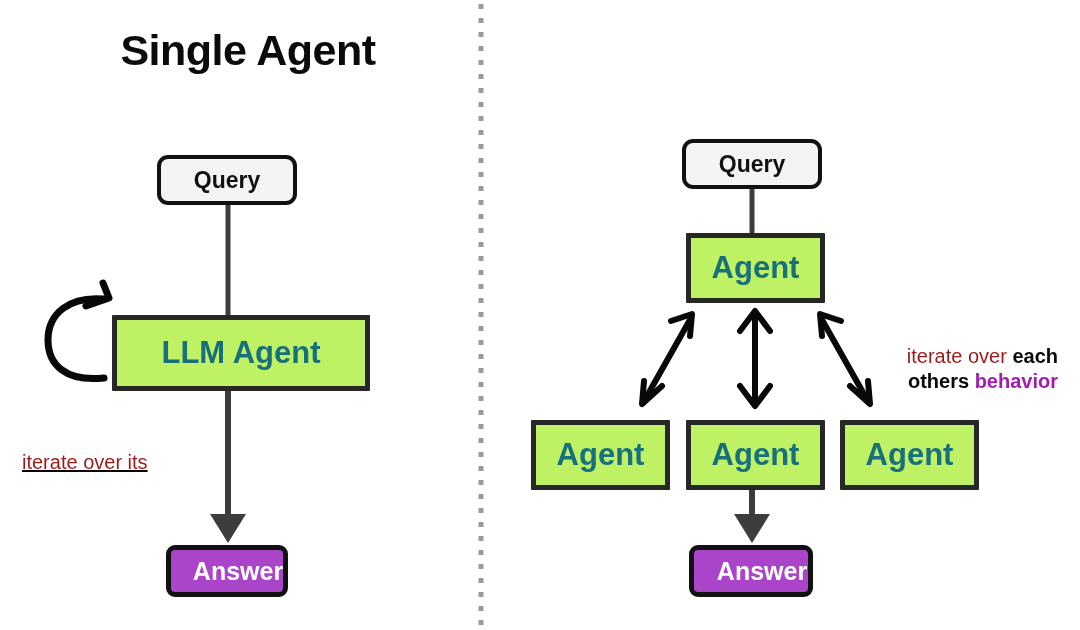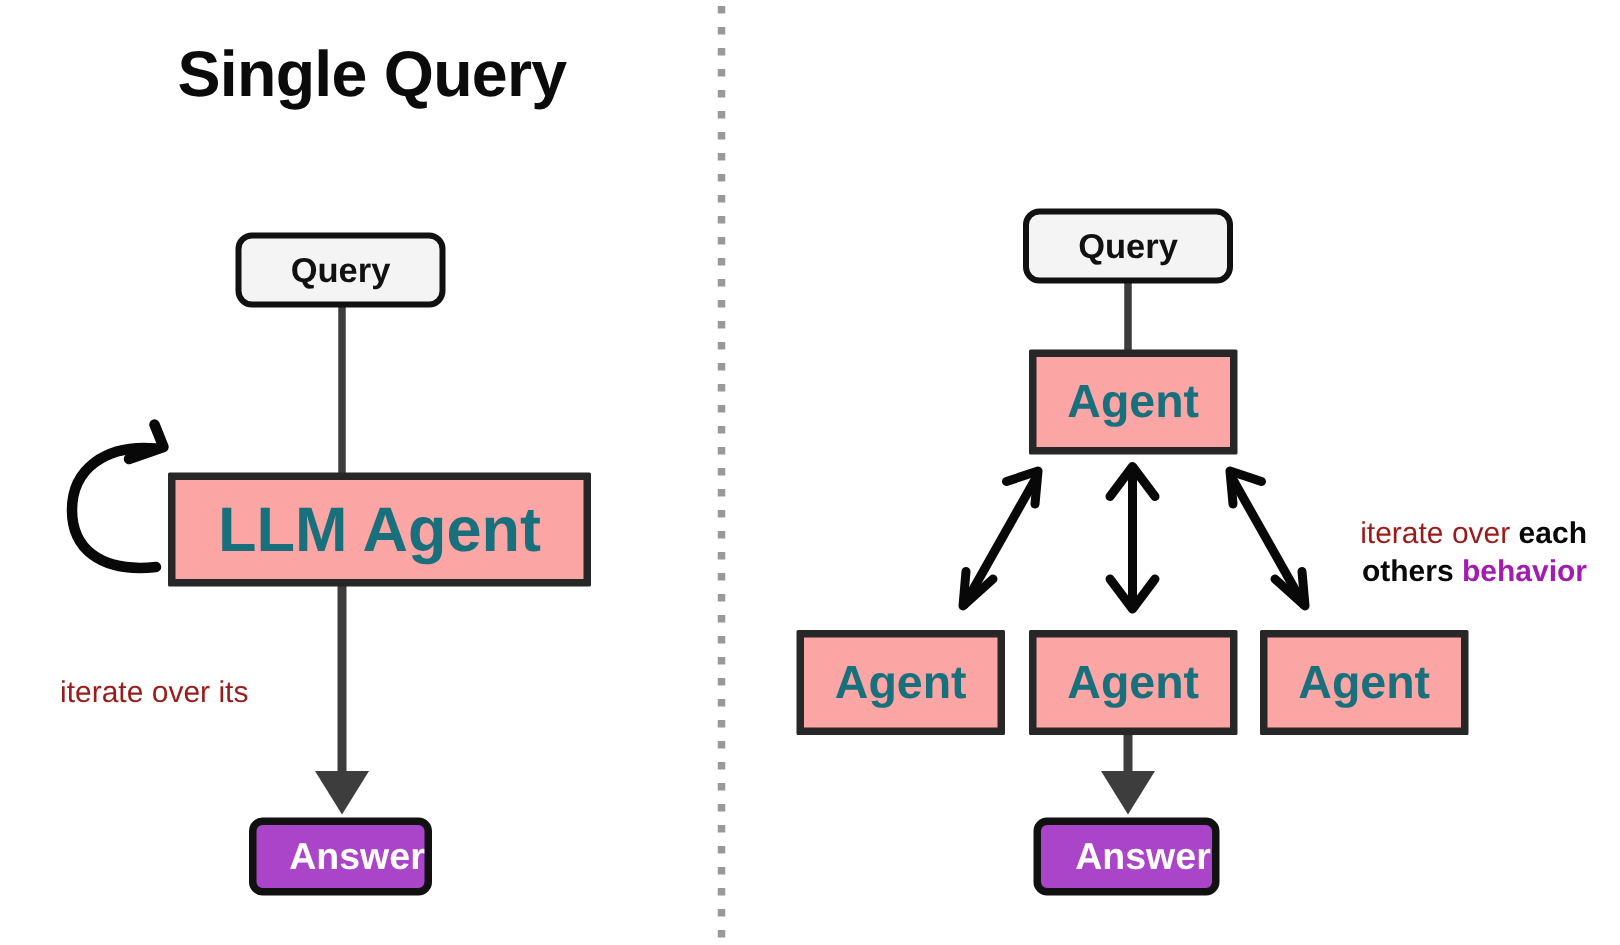--- a/index.html
+++ b/index.html
@@ -49,38 +49,38 @@
     white-space: nowrap;
   }
   .node-query {
     background: #f4f4f4;
     border: 4px solid #111111;
     border-radius: 11px;
     color: #111111;
     font-weight: bold;
   }
   .node-agent {
-    background: #fca5a5;
+    background: #bef264;
     border: 5px solid #272727;
     border-radius: 1px;
     color: #17707b;
     font-weight: bold;
   }
   .node-answer {
     background: #aa44c8;
     border: 5px solid #111111;
     border-radius: 9px;
     color: #ffffff;
     font-weight: bold;
     padding-left: 22px;
   }
 
   
   #l-query  { left: 157px; top: 155px; width: 140px; height: 50px;  font-size: 23px; }
-  #l-agent  { left: 112px; top: 315px; width: 282px; height: 76px;  font-size: 42px; }
+  #l-agent  { left: 112px; top: 315px; width: 258px; height: 76px;  font-size: 31px; }
   #l-answer { left: 166px; top: 545px; width: 122px; height: 52px;  font-size: 25px; }
 
   
   #r-query   { left: 682px; top: 139px; width: 140px; height: 50px; font-size: 23px; }
   #r-agent-0 { left: 686px; top: 233px; width: 139px; height: 70px; font-size: 31px; }
   #r-agent-1 { left: 531px; top: 420px; width: 139px; height: 70px; font-size: 31px; }
   #r-agent-2 { left: 686px; top: 420px; width: 139px; height: 70px; font-size: 31px; }
   #r-agent-3 { left: 840px; top: 420px; width: 139px; height: 70px; font-size: 31px; }
   #r-answer  { left: 689px; top: 545px; width: 124px; height: 52px; font-size: 25px; }
 
@@ -88,21 +88,21 @@
   .annotation {
     position: absolute;
     font-size: 20px;
     line-height: 25px;
     white-space: nowrap;
     margin-top: 38px;
   }
   .ann-red      { color: #9b1b1b; font-weight: normal; }
   .ann-red-b    { color: #a21caf; font-weight: bold; }
   .ann-black-b  { color: #090909; font-weight: bold; }
-  #ann-left  { left: 40px;  top: 412px; text-align: left; }
+  #ann-left  { left: 22px;  top: 412px; text-align: left; text-decoration: underline; }
   #ann-right { left: 1058px; top: 306px; text-align: right; transform: translateX(-100%); }
 
   
   #watermark {
     position: absolute;
     left: 760px;
     top: 558px;
     display: flex;
     align-items: center;
     gap: 7px;
@@ -156,21 +156,21 @@
     <g stroke="#080808" stroke-width="6" fill="none" stroke-linecap="round" stroke-linejoin="round">
       <line x1="869" y1="403" x2="821" y2="318"></line>
       <path d="M841,321 L820,314 L822,336"></path>
       <path d="M850,386 L870,404 L868,381"></path>
     </g>
 
     <line x1="752" y1="488" x2="752" y2="522" stroke="#3d3d3d" stroke-width="6"></line>
     <path d="M734,514 L770,514 L752,543 Z" fill="#3d3d3d"></path>
   </svg>
 
-  <div class="panel-title" id="title-single">Single Query</div>
+  <div class="panel-title" id="title-single">Single Agent</div>
 
   <div class="node node-query" id="l-query">Query</div>
 
   <div class="node node-agent" id="l-agent">LLM Agent</div>
 
   <div class="node node-answer" id="l-answer">Answer</div>
 
   <div class="annotation" id="ann-left">
     <div>
       <span class="ann-red">iterate over its</span>

